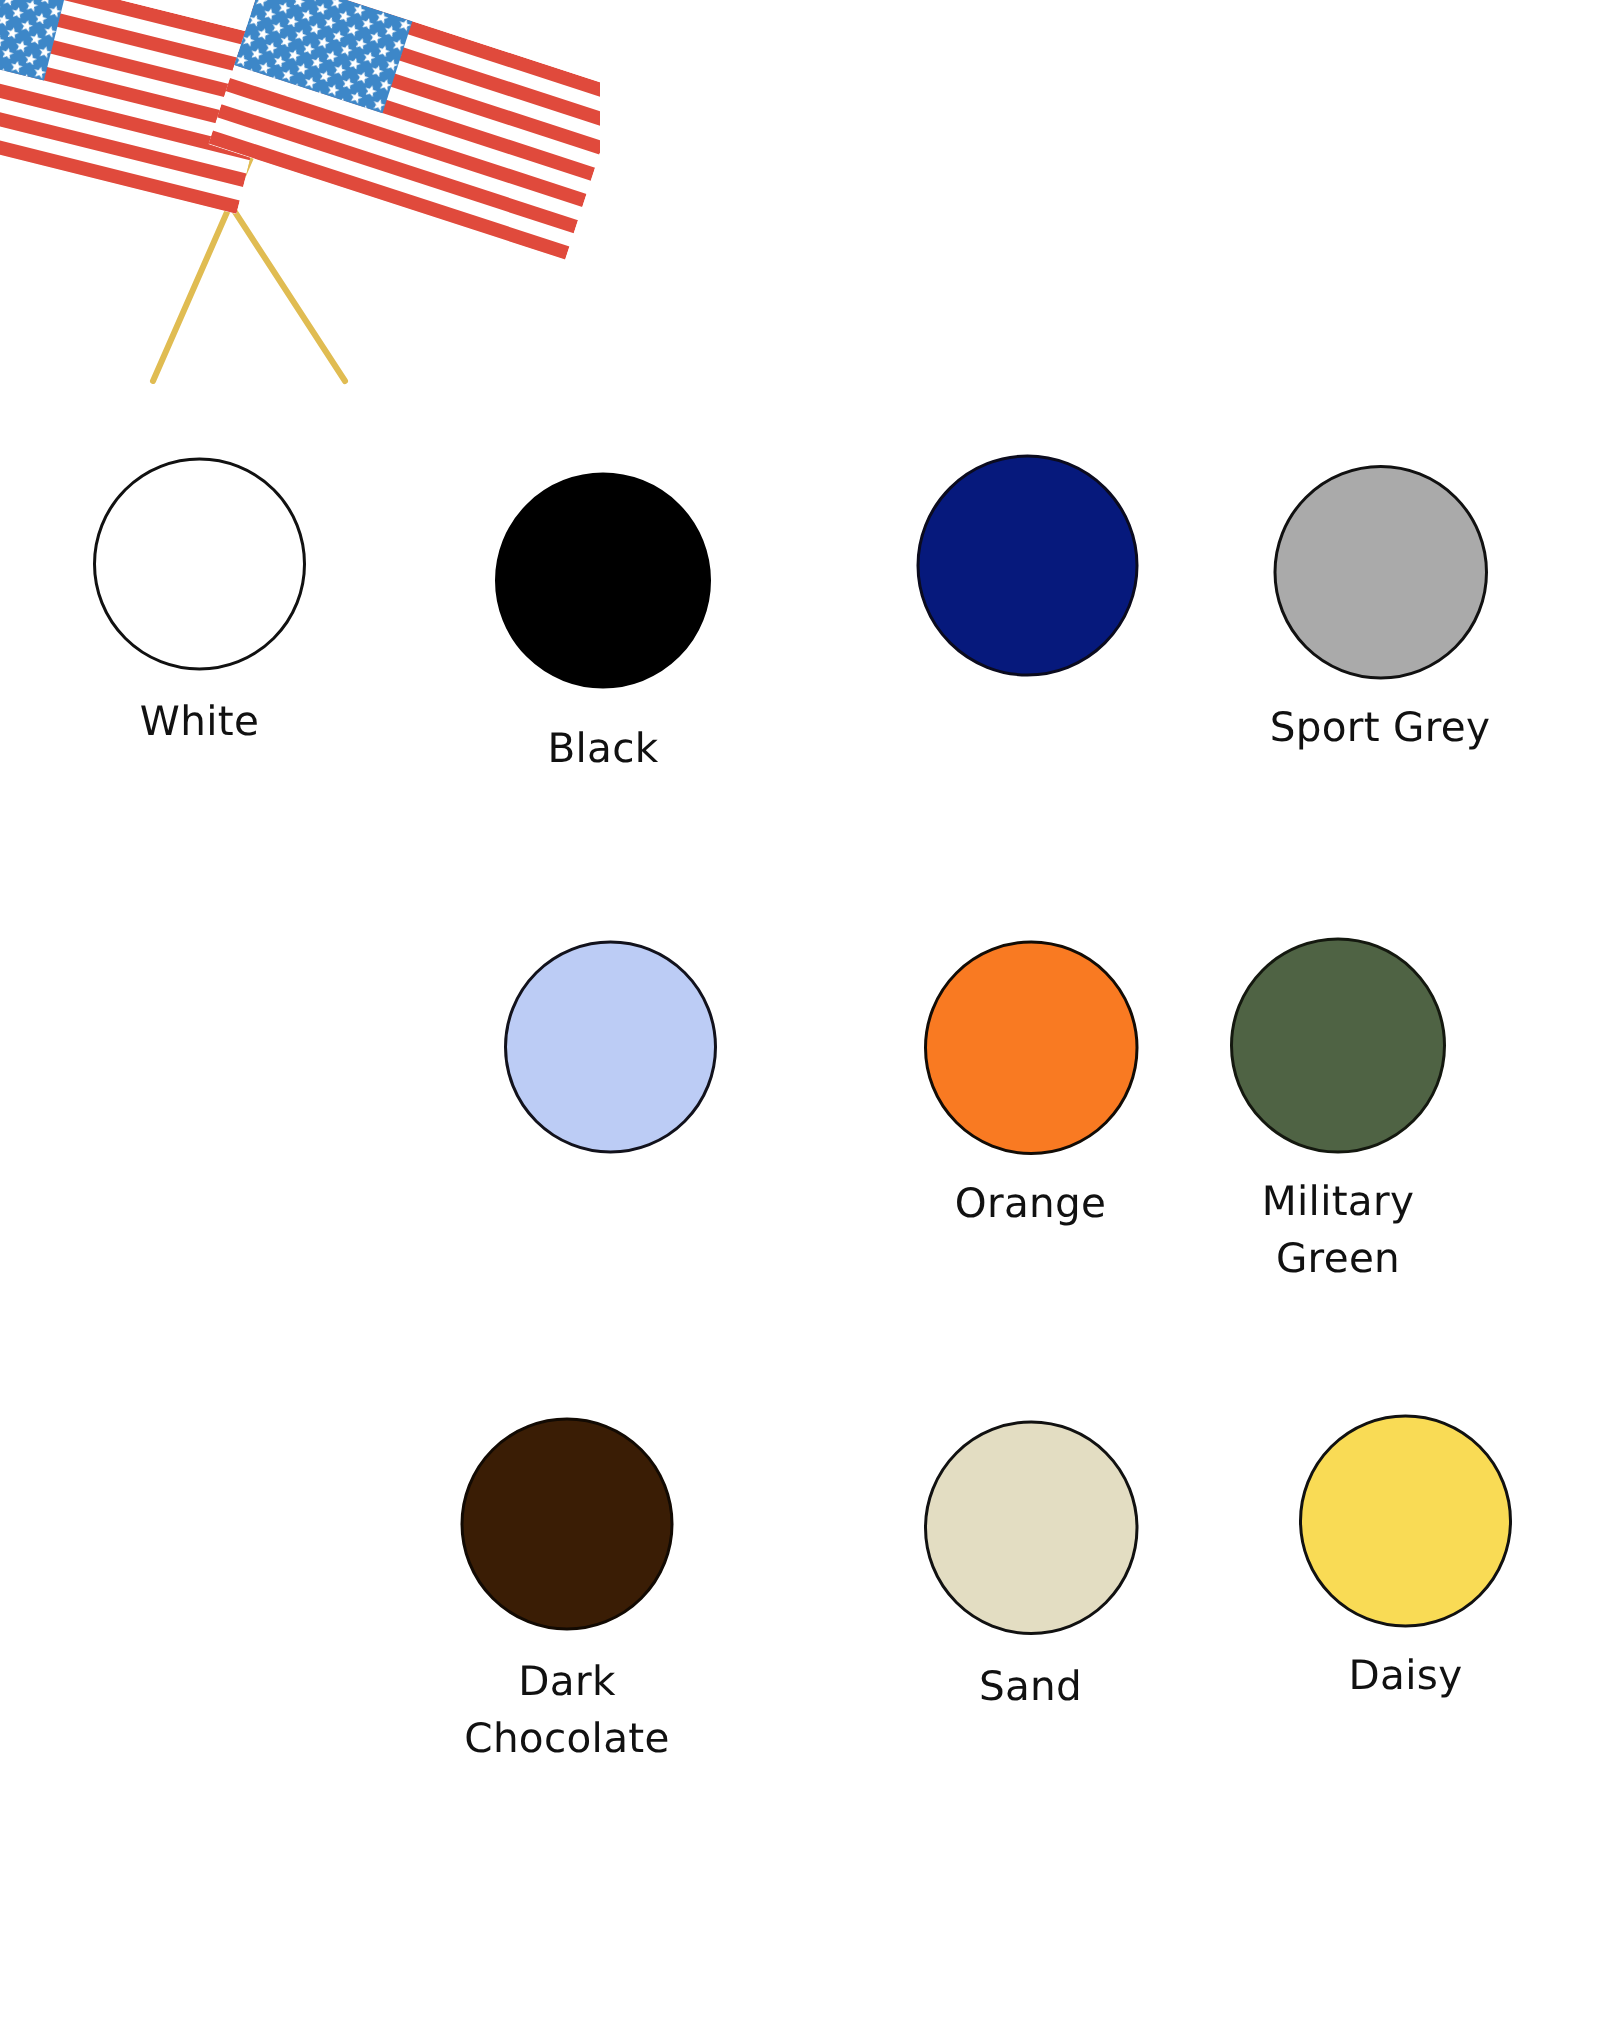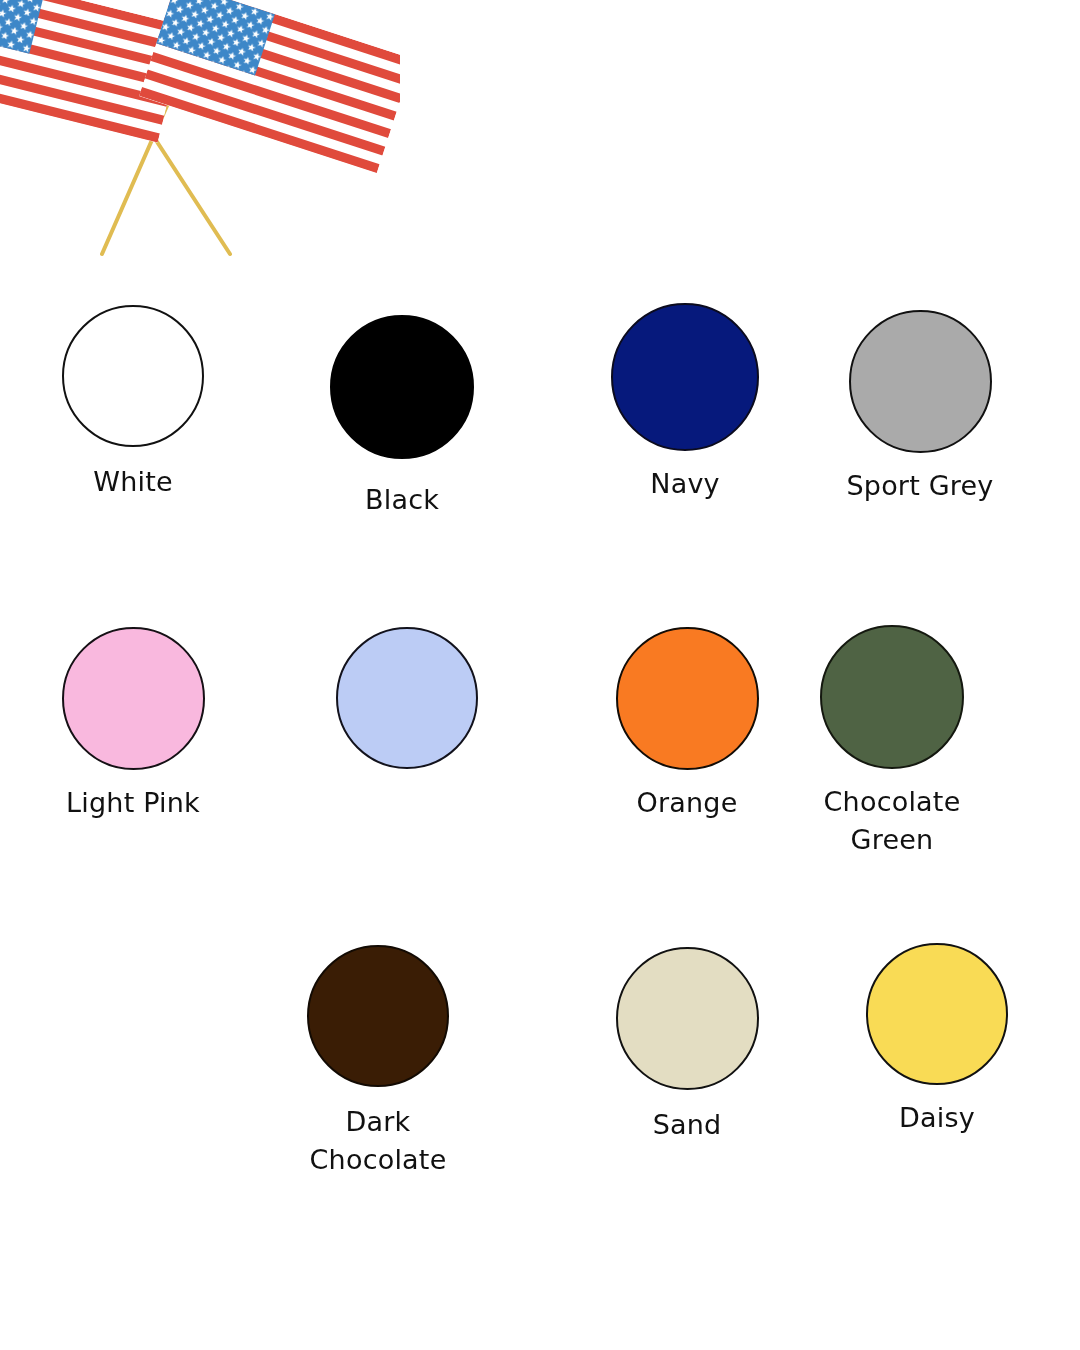--- a/index.html
+++ b/index.html
@@ -156,47 +156,42 @@
       <div class="swatch-label" style="margin-top:16px;">White</div>
     </div>
 
     <div class="swatch-cell" style="left:277px;top:30px;">
       <div class="swatch-circle" style="width:144px;height:144px;background:#000000;border:2px solid #000000;"></div>
       <div class="swatch-label" style="margin-top:22px;">Black</div>
     </div>
 
     <div class="swatch-cell" style="left:560px;top:18px;">
       <div class="swatch-circle" style="width:148px;height:148px;background:#06197C;border:2px solid #0B0B1E;"></div>
-      <div class="swatch-label" style="margin-top:14px;">Navy</div>
     </div>
 
     <div class="swatch-cell" style="left:795px;top:25px;">
       <div class="swatch-circle" style="width:143px;height:143px;background:#AAAAAA;border:2px solid #111111;"></div>
       <div class="swatch-label" style="margin-top:14px;">Sport Grey</div>
     </div>
   </div>
 
   <div class="swatch-row">
-    <div class="swatch-cell" style="left:8px;top:22px;">
-      <div class="swatch-circle" style="width:143px;height:143px;background:#F9B8DE;border:2px solid #151015;"></div>
-      <div class="swatch-label" style="margin-top:14px;">Light Pink</div>
-    </div>
 
     <div class="swatch-cell" style="left:282px;top:22px;">
       <div class="swatch-circle" style="width:142px;height:142px;background:#BCCCF5;border:2px solid #12121C;"></div>
     </div>
 
     <div class="swatch-cell" style="left:562px;top:22px;">
       <div class="swatch-circle" style="width:143px;height:143px;background:#F97A22;border:2px solid #120C06;"></div>
       <div class="swatch-label" style="">Orange</div>
     </div>
 
     <div class="swatch-cell" style="left:812px;top:20px;width:160px;">
       <div class="swatch-circle" style="width:144px;height:144px;background:#4F6344;border:2px solid #14180F;"></div>
-      <div class="swatch-label" style="margin-top:14px;">Chocolate Green</div>
+      <div class="swatch-label" style="margin-top:14px;">Military Green</div>
     </div>
   </div>
 
   <div class="swatch-row">
 
     <div class="swatch-cell" style="left:278px;top:20px;width:200px;">
       <div class="swatch-circle" style="width:142px;height:142px;background:#3A1D05;border:2px solid #120A03;"></div>
       <div class="swatch-label" style="margin-top:16px;">Dark Chocolate</div>
     </div>
 

